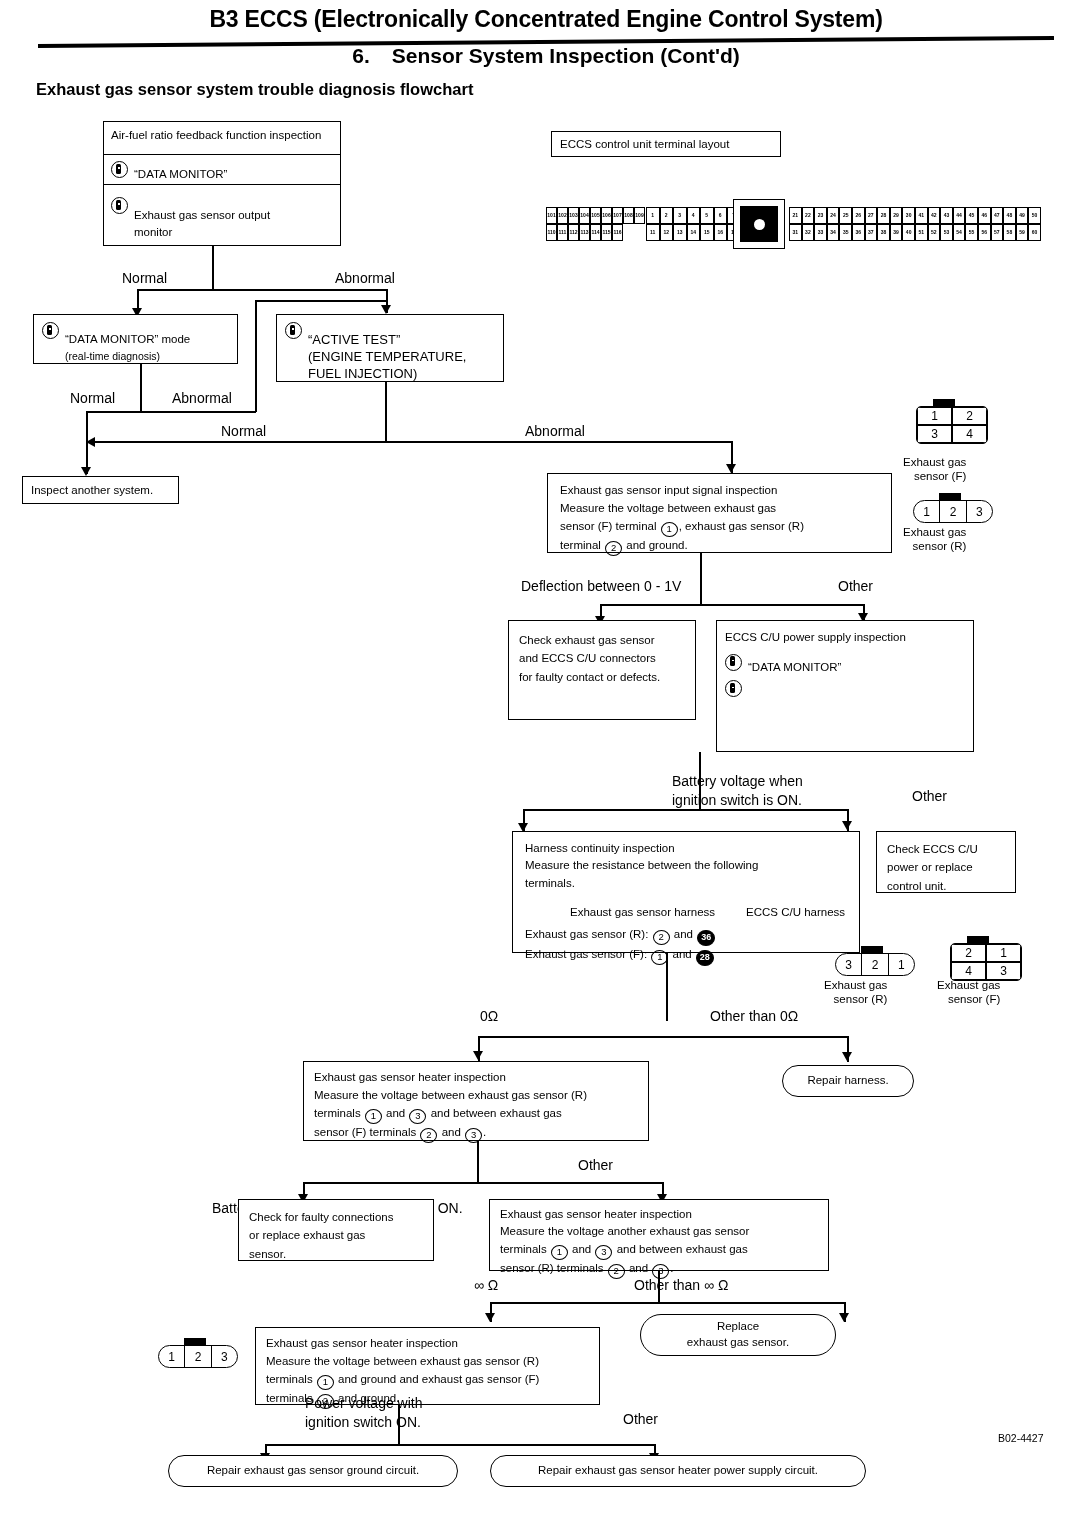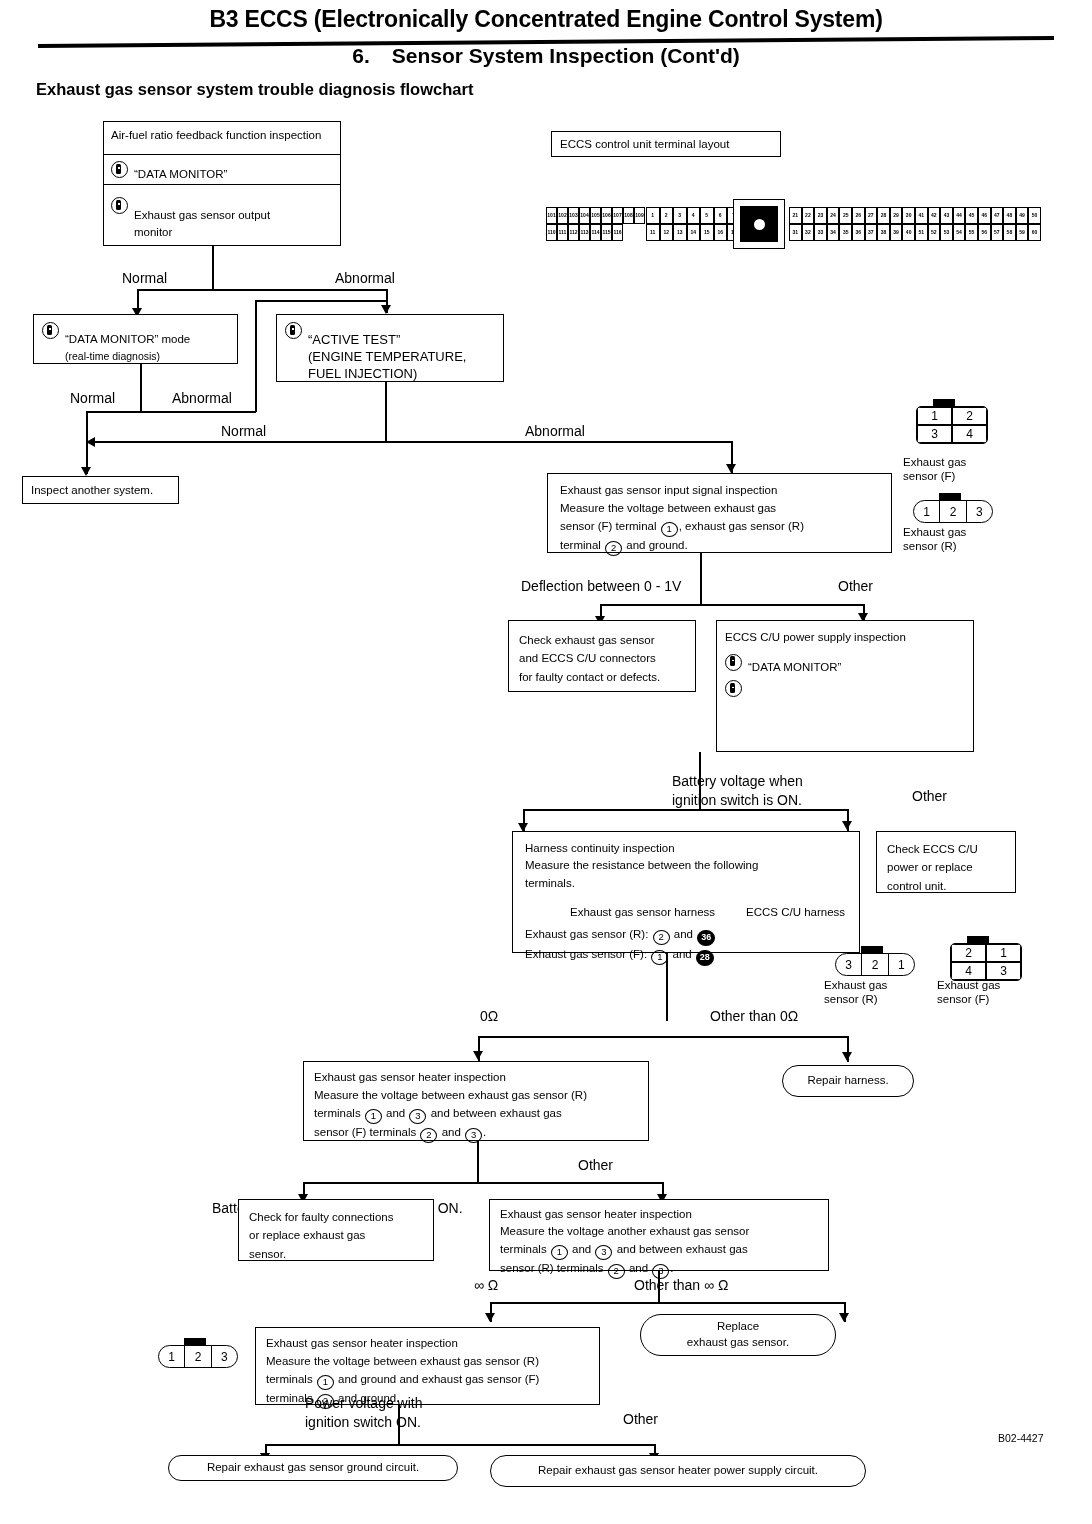--- a/index.html
+++ b/index.html
@@ -83,21 +83,21 @@
   .conn4 .c{border:1px solid #000;height:18px;display:flex;align-items:center;
             justify-content:center;font-size:12px;box-sizing:border-box;}
   .conn3{position:absolute;}
   .conn3 .tab{position:absolute;left:26px;top:-7px;width:22px;height:8px;background:#000;}
   .conn3 .body{border:1.8px solid #000;border-radius:999px;background:#fff;
                display:flex;height:21px;align-items:stretch;overflow:hidden;}
   .conn3 .c{flex:1;display:flex;align-items:center;justify-content:center;
             font-size:12px;border-right:1.4px solid #000;box-sizing:border-box;}
   .conn3 .c:last-child{border-right:none;}
   .conn3 .c:first-child{border-left:none;}
-  .ccap{position:absolute;font-size:11.5px;line-height:1.25;white-space:nowrap;}
+  .ccap{position:absolute;font-size:11.5px;line-height:1.25;white-space:nowrap;text-align:right;}
 
   #footnum{left:0;top:1472px;width:1092px;text-align:center;
            font-size:20px;font-weight:bold;}
   #figcode{left:998px;top:1432px;font-size:10.5px;}
 </style>
 </head>
 <body>
 
 <div class="pg">
 
@@ -322,21 +322,21 @@
 
   <div class="ln-v abs" style="left:700px;top:553px;height:52px;"></div>
   <div class="ln-h abs" style="left:600px;top:604px;width:264px;"></div>
   <div class="ln-v abs" style="left:600px;top:604px;height:20px;"></div>
   <div class="arrow-d abs" style="left:595px;top:616px;"></div>
   <div class="ln-v abs" style="left:863px;top:604px;height:20px;"></div>
   <div class="arrow-d abs" style="left:858px;top:613px;"></div>
   <div class="lbl abs" style="left:521px;top:578px;">Deflection between 0 - 1V</div>
   <div class="lbl abs" style="left:838px;top:578px;">Other</div>
 
-  <div class="box abs" style="left:508px;top:620px;width:188px;height:72px;padding:10px 10px;line-height:1.6;">
+  <div class="box abs" style="left:508px;top:620px;width:188px;height:100px;padding:10px 10px;line-height:1.6;">
     <div>Check exhaust gas sensor</div>
     <div>and ECCS C/U connectors</div>
     <div>for faulty contact or defects.</div>
   </div>
 
   <div class="box abs" style="left:716px;top:620px;width:258px;height:132px;padding:8px 8px;">
     <div style="margin-bottom:3px;">ECCS C/U power supply inspection</div>
     <div class="trow" style="margin-bottom:4px;align-items:center;">
       <span class="ticon"></span>
       <span class="tx">“DATA MONITOR”</span>
@@ -521,21 +521,21 @@
   <div class="ln-v abs" style="left:265px;top:1444px;height:18px;"></div>
   <div class="arrow-d abs" style="left:260px;top:1453px;"></div>
   <div class="ln-v abs" style="left:654px;top:1444px;height:18px;"></div>
   <div class="arrow-d abs" style="left:649px;top:1453px;"></div>
   <div class="lbl abs" style="left:305px;top:1394px;line-height:1.35;">
     <span>Power voltage with</span><br>
     <span>ignition switch ON.</span>
   </div>
   <div class="lbl abs" style="left:623px;top:1411px;">Other</div>
 
-  <div class="pill abs" style="left:168px;top:1455px;width:290px;height:26px;">
+  <div class="pill abs" style="left:168px;top:1455px;width:290px;height:32px;">
     <span>Repair exhaust gas sensor ground circuit.</span>
   </div>
   <div class="pill abs" style="left:490px;top:1455px;width:376px;height:32px;">
     <span>Repair exhaust gas sensor heater power supply circuit.</span>
   </div>
 
   <div class="abs" id="figcode">B02-4427</div>
 
 </div>
 

